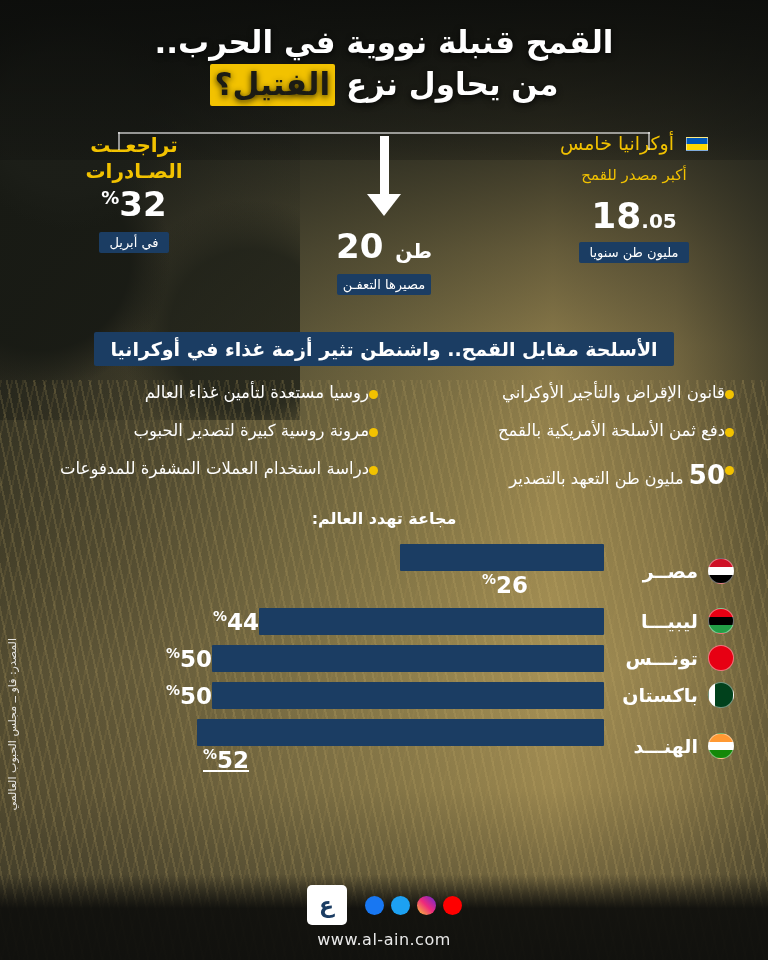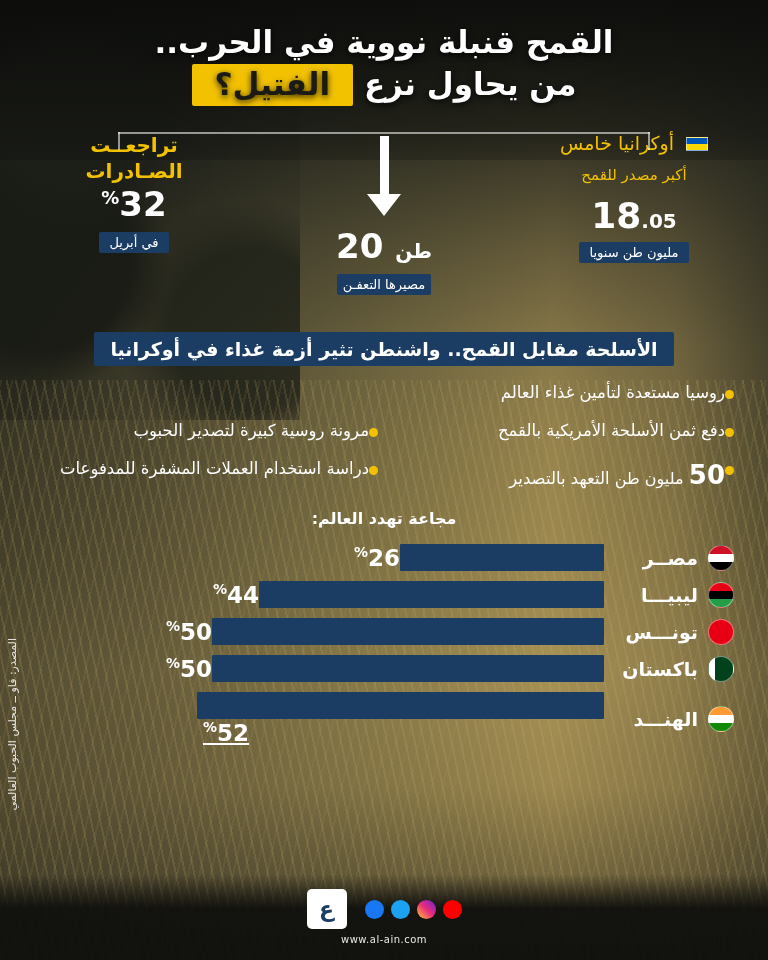--- a/index.html
+++ b/index.html
@@ -57,21 +57,21 @@
   .title-wrap {
     padding: 22px 34px 0 34px;
     text-align: center;
   }
   .title-line {
     font-size: 31px; font-weight: bold; line-height: 1.35;
     color: #ffffff; letter-spacing: 0;
     text-shadow: 0 2px 6px rgba(0,0,0,0.8);
   }
   .hl {
-    background: #f2c200; color: #1b1b14; padding: 0 23px; border-radius: 2px;
+    background: #f2c200; color: #1b1b14; padding: 0 5px; border-radius: 2px;
     display: inline-block;
   }
 
   
   .stats {
     display: flex; justify-content: space-between; align-items: flex-start;
     padding: 30px 34px 0 34px;
   }
   .stat-col { text-align: center; width: 200px; position: relative; }
 
@@ -175,21 +175,21 @@
     gap: 5px; z-index: 4;
   }
   .socials { display: flex; gap: 7px; align-items: center; }
   .soc { width: 19px; height: 19px; border-radius: 50%; display: inline-block; }
   .logo-box {
     width: 40px; height: 40px; background: #fff; border-radius: 5px;
     display: flex; align-items: center; justify-content: center;
     color: #1b3d63; font-weight: bold; font-size: 22px; margin-right: 8px;
   }
   .foot-line { display: flex; align-items: center; gap: 10px; }
-  .site { font-size: 10px; color: #e9e9e9; letter-spacing: .5px; }
+  .site { font-size: 16px; color: #e9e9e9; letter-spacing: .5px; }
   .source {
     position: absolute; left: 6px; bottom: 150px; z-index: 5;
     writing-mode: vertical-rl; transform: rotate(180deg);
     font-size: 11px; color: rgba(255,255,255,0.85);
   }
 </style>
 </head>
 <body>
 
 <div id="page">
@@ -247,20 +247,24 @@
         </div>
       </div>
     </div>
 
     <div class="banner">
       <span>الأسلحة مقابل القمح.. واشنطن تثير أزمة غذاء في أوكرانيا</span>
     </div>
 
     <div class="bullets">
       <div class="brow">
+        <div class="bitem col-right">
+          <span class="dot"></span>
+          <span class="btxt">قانون الإقراض والتأجير الأوكراني</span>
+        </div>
         <div class="bitem col-left">
           <span class="dot"></span>
           <span class="btxt">روسيا مستعدة لتأمين غذاء العالم</span>
         </div>
       </div>
 
       <div class="brow">
         <div class="bitem col-right">
           <span class="dot"></span>
           <span class="btxt">دفع ثمن الأسلحة الأمريكية بالقمح</span>
@@ -292,21 +296,21 @@
     </div>
 
     <div class="bars" id="bars">
         <div class="bar-row">
           <div class="country">
             <span class="flag" style="border-radius: 50%; background: linear-gradient(rgb(206, 17, 38) 33%, rgb(255, 255, 255) 33%, rgb(255, 255, 255) 66%, rgb(0, 0, 0) 66%);"></span>
             <span class="cname">مصــر</span>
           </div>
           <div class="bar-track">
             <div style="display: flex; align-items: center; margin-right: 10px;">
-              <div style="position: relative; display: flex; align-items: center; flex-direction: row;">
+              <div style="position: relative; display: flex; align-items: center; flex-direction: column;">
                 <span class="valtext" style="position: relative; transform: translateX(0px); margin-right: 0px; margin-left: 0px; order: 1; padding-left: 6px;"><span class="pctsmall">%</span>26</span>
                 <div class="bar" style="width: 204px;"></div>
               </div>
             </div>
           </div>
         </div>
         <div class="bar-row">
           <div class="country">
             <span class="flag" style="border-radius: 50%; background: linear-gradient(rgb(231, 0, 19) 33%, rgb(0, 0, 0) 33%, rgb(0, 0, 0) 66%, rgb(35, 158, 70) 66%);"></span>
             <span class="cname">ليبيـــا</span>

